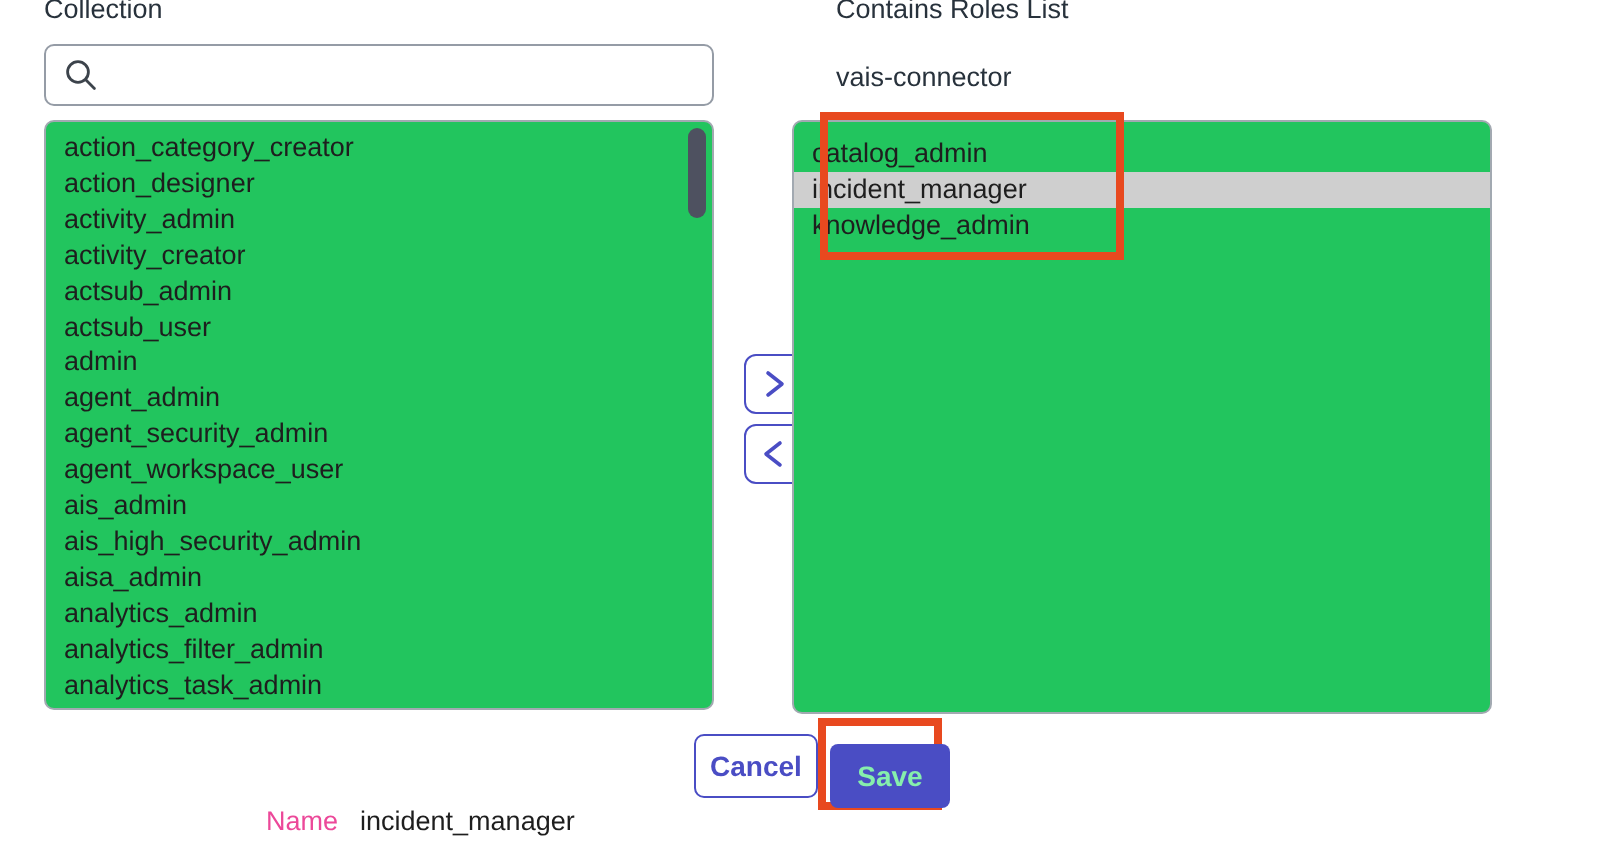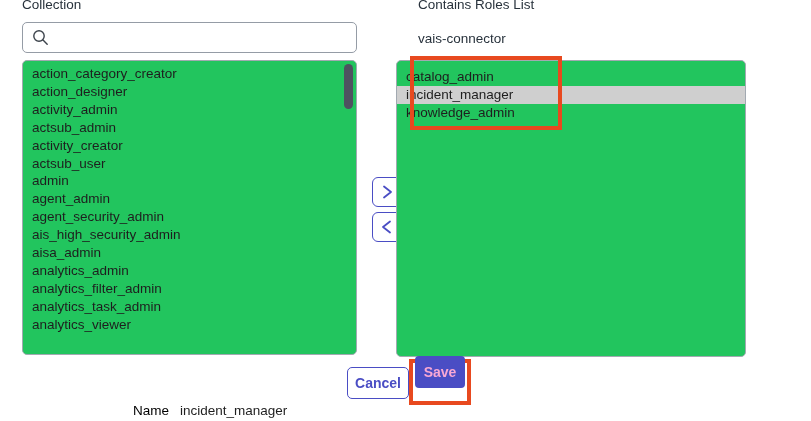--- a/index.html
+++ b/index.html
@@ -112,35 +112,35 @@
     cursor:pointer;
     display:flex;align-items:center;justify-content:center;
   }
   #cancel-btn{
     left:347px;top:367px;width:62px;height:32px;
     background:#fff;
     color:var(--accent);
     border:1px solid var(--accent);
   }
   #save-btn{
-    left:415px;top:356px;width:50px;height:32px;
+    left:415px;top:372px;width:60px;height:32px;
     background:var(--accent);
-    color:#f9a8d4;
+    color:#86efac;
     border:none;
     border-radius:4px;
     z-index:7;
   }
 
   .name-row{
     position:absolute;
     left:133px;top:403px;
     display:flex;gap:11px;
     font-size:13.5px;
   }
-  .name-row .name-label{color:#000000;}
+  .name-row .name-label{color:#ec4899;}
   .name-row .name-value{color:#1e1e1e;}
 </style>
 </head>
 <body>
 
 <div class="stage">
 
   <div class="panel-label" id="collection-label">Collection</div>
 
   <div class="search-box">
@@ -149,26 +149,28 @@
       <line x1="11" y1="11" x2="15.2" y2="15.2" stroke="#3c434b" stroke-width="1.4" stroke-linecap="round"></line>
     </svg>
     <input type="text" placeholder="" style="">
   </div>
 
   <div class="listbox" id="collection-listbox">
     <div class="scrollbar-thumb"></div>
   <div class="list-item">action_category_creator</div>
       <div class="list-item">action_designer</div>
       <div class="list-item">activity_admin</div>
+      <div class="list-item">activity_creator</div>
       <div class="list-item">actsub_admin</div>
-      <div class="list-item">activity_creator</div>
       <div class="list-item">actsub_user</div>
       <div class="list-item">admin</div>
       <div class="list-item">agent_admin</div>
       <div class="list-item">agent_security_admin</div>
+      <div class="list-item">agent_workspace_user</div>
+      <div class="list-item">ais_admin</div>
       <div class="list-item">ais_high_security_admin</div>
       <div class="list-item">aisa_admin</div>
       <div class="list-item">analytics_admin</div>
       <div class="list-item">analytics_filter_admin</div>
       <div class="list-item">analytics_task_admin</div>
       <div class="list-item">analytics_viewer</div>
     </div>
 
   <button class="transfer-btn" id="move-right-btn">
     <svg width="14" height="16" viewBox="0 0 14 16">

